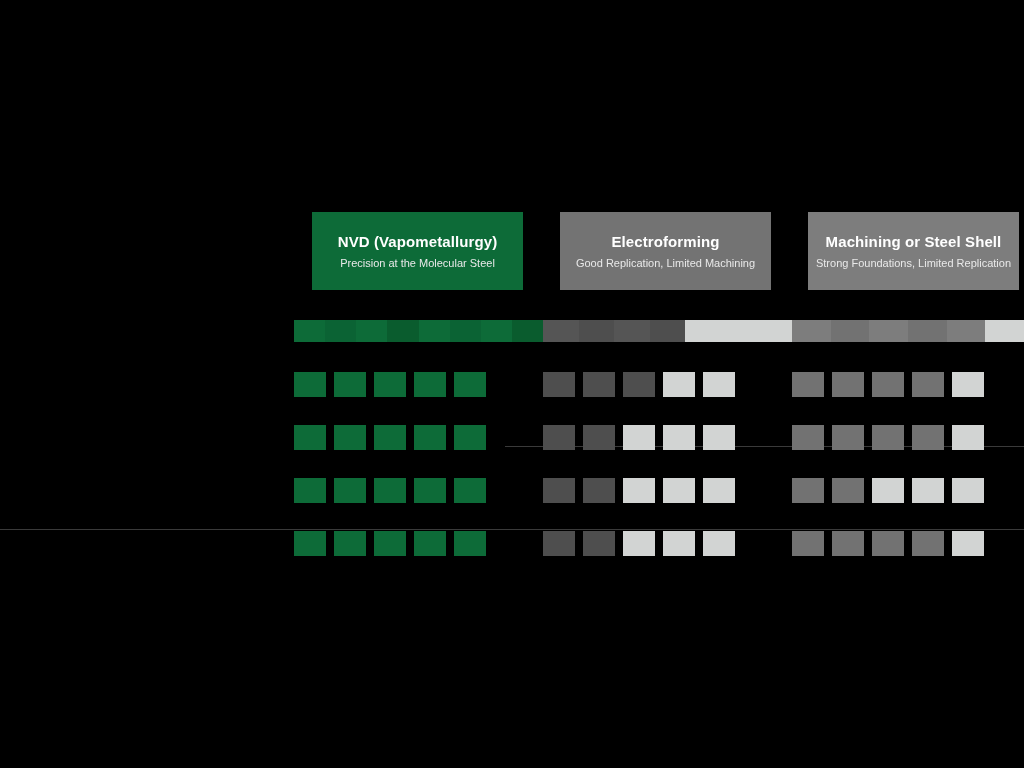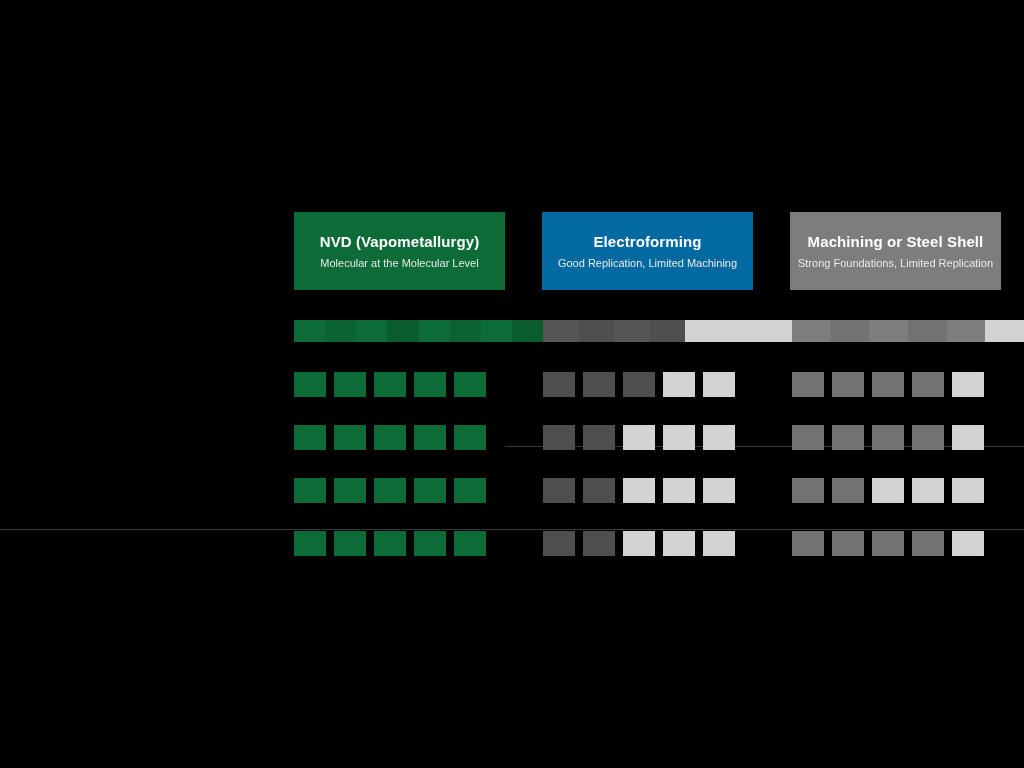--- a/index.html
+++ b/index.html
@@ -19,21 +19,21 @@
     position: absolute;
     left: 0; top: 0;
     width: 1024px;
     height: 768px;
     background: #000000;
   }
 
   
   .cards {
     position: absolute;
-    left: 294px;
+    left: 312px;
     top: 212px;
     width: 712px;
     height: 78px;
     display: flex;
     gap: 0px;
   }
   .card {
     width: 213px;
     height: 78px;
     margin-right: 37px;
@@ -115,24 +115,24 @@
 
 <div id="stage">
 
   <div class="hairline" style="left:505px; top:446px; width:519px;"></div>
   <div class="hairline" style="left:0px; top:529px; width:1024px;"></div>
 
   <div class="cards">
 
     <div class="card" style="background:#0d6b38;">
       <div class="card-title">NVD (Vapometallurgy)</div>
-      <div class="card-sub">Molecular at the Molecular Level</div>
-    </div>
-
-    <div class="card" style="background:#0369a1;">
+      <div class="card-sub">Precision at the Molecular Steel</div>
+    </div>
+
+    <div class="card" style="background:#737373;">
       <div class="card-title">Electroforming</div>
       <div class="card-sub">Good Replication, Limited Machining</div>
     </div>
 
     <div class="card" style="background:#7d7d7d;">
       <div class="card-title">Machining or Steel Shell</div>
       <div class="card-sub">Strong Foundations, Limited Replication</div>
     </div>
 
   </div>

